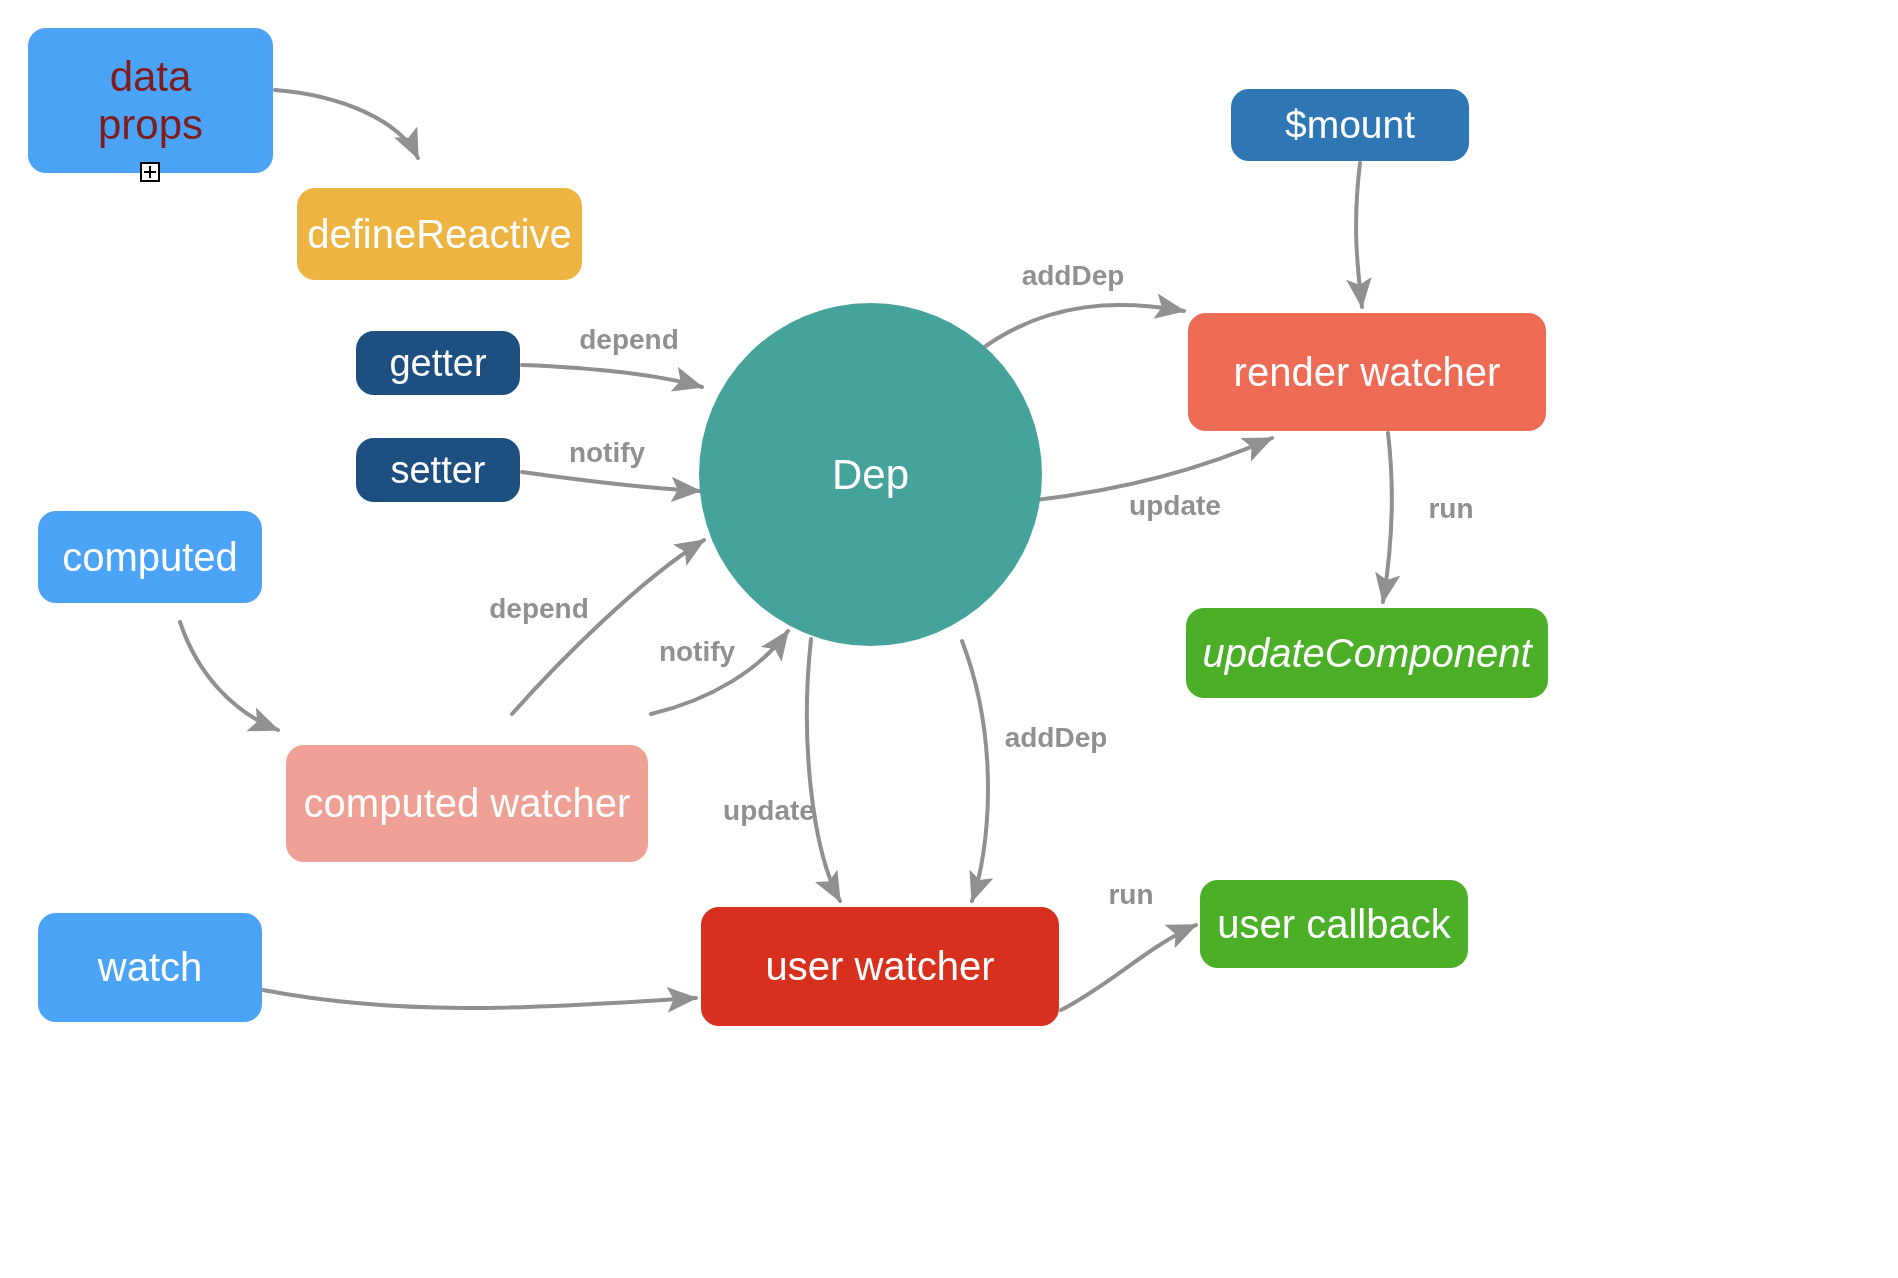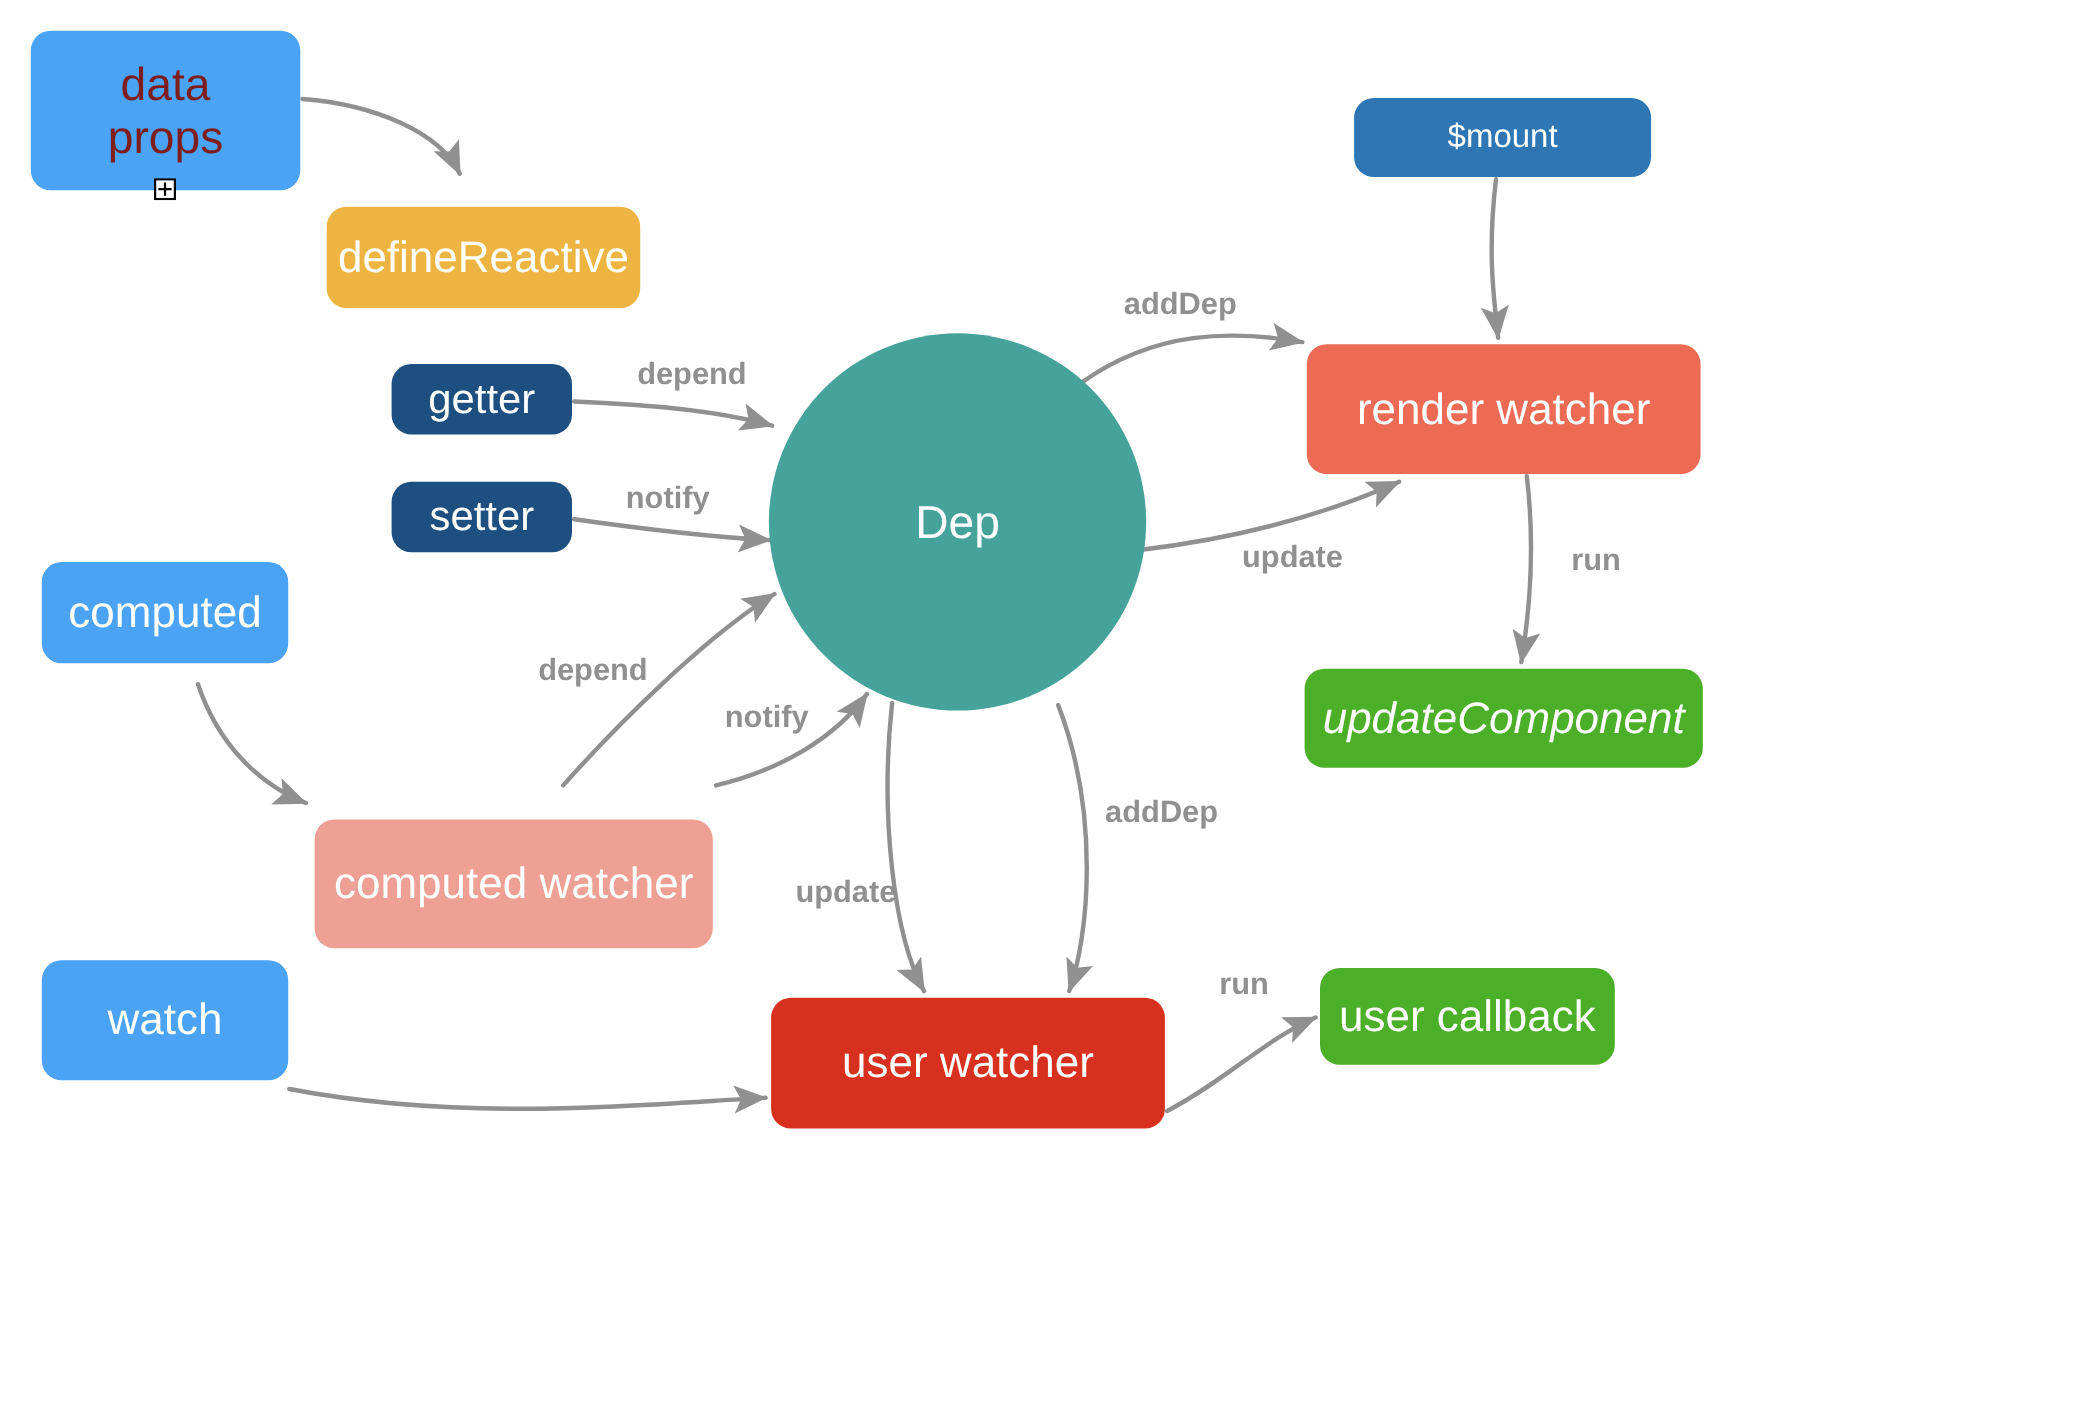--- a/index.html
+++ b/index.html
@@ -87,23 +87,23 @@
   </svg>
 
   <div id="nodes-layer">
       <div class="node" style="left: 28px; top: 28px; width: 245px; height: 145px; background: rgb(74, 163, 245); color: #7f1d1d; font-size: 42px;">data
 props</div>
       <div class="node" style="left: 297px; top: 188px; width: 285px; height: 92px; background: rgb(237, 180, 66); color: rgb(255, 255, 255); font-size: 40px;">defineReactive</div>
       <div class="node" style="left: 356px; top: 331px; width: 164px; height: 64px; background: rgb(29, 79, 128); color: rgb(255, 255, 255); font-size: 38px;">getter</div>
       <div class="node" style="left: 356px; top: 438px; width: 164px; height: 64px; background: rgb(29, 79, 128); color: rgb(255, 255, 255); font-size: 38px;">setter</div>
       <div class="node" style="left: 38px; top: 511px; width: 224px; height: 92px; background: rgb(74, 163, 245); color: rgb(255, 255, 255); font-size: 40px;">computed</div>
       <div class="node" style="left: 286px; top: 745px; width: 362px; height: 117px; background: rgb(237, 160, 147); color: rgb(255, 255, 255); font-size: 40px;">computed watcher</div>
-      <div class="node" style="left: 38px; top: 873px; width: 224px; height: 109px; background: rgb(74, 163, 245); color: rgb(255, 255, 255); font-size: 40px;">watch</div>
+      <div class="node" style="left: 38px; top: 913px; width: 224px; height: 109px; background: rgb(74, 163, 245); color: rgb(255, 255, 255); font-size: 40px;">watch</div>
       <div class="node circle" style="left: 699px; top: 303px; width: 343px; height: 343px; background: rgb(70, 163, 155); color: rgb(255, 255, 255); font-size: 42px;">Dep</div>
-      <div class="node" style="left: 1231px; top: 89px; width: 270px; height: 72px; background: rgb(46, 119, 180); color: rgb(255, 255, 255); font-size: 30px;">$mount</div>
+      <div class="node" style="left: 1231px; top: 89px; width: 238px; height: 72px; background: rgb(46, 119, 180); color: rgb(255, 255, 255); font-size: 39px;">$mount</div>
       <div class="node" style="left: 1188px; top: 313px; width: 358px; height: 118px; background: rgb(237, 106, 84); color: rgb(255, 255, 255); font-size: 40px;">render watcher</div>
       <div class="node" style="left: 1186px; top: 608px; width: 362px; height: 90px; background: rgb(76, 175, 40); color: rgb(255, 255, 255); font-size: 40px; font-style: italic;">updateComponent</div>
       <div class="node" style="left: 701px; top: 907px; width: 358px; height: 119px; background: rgb(216, 48, 31); color: rgb(255, 255, 255); font-size: 40px;">user watcher</div>
       <div class="node" style="left: 1200px; top: 880px; width: 268px; height: 88px; background: rgb(76, 175, 40); color: rgb(255, 255, 255); font-size: 40px;">user callback</div>
     </div>
   <div id="labels-layer">
       <div class="edge-label" style="left: 629px; top: 340px; color: rgb(144, 144, 144);">depend</div>
       <div class="edge-label" style="left: 607px; top: 453px; color: rgb(144, 144, 144);">notify</div>
       <div class="edge-label" style="left: 539px; top: 609px; color: rgb(144, 144, 144);">depend</div>
       <div class="edge-label" style="left: 697px; top: 652px; color: rgb(144, 144, 144);">notify</div>

